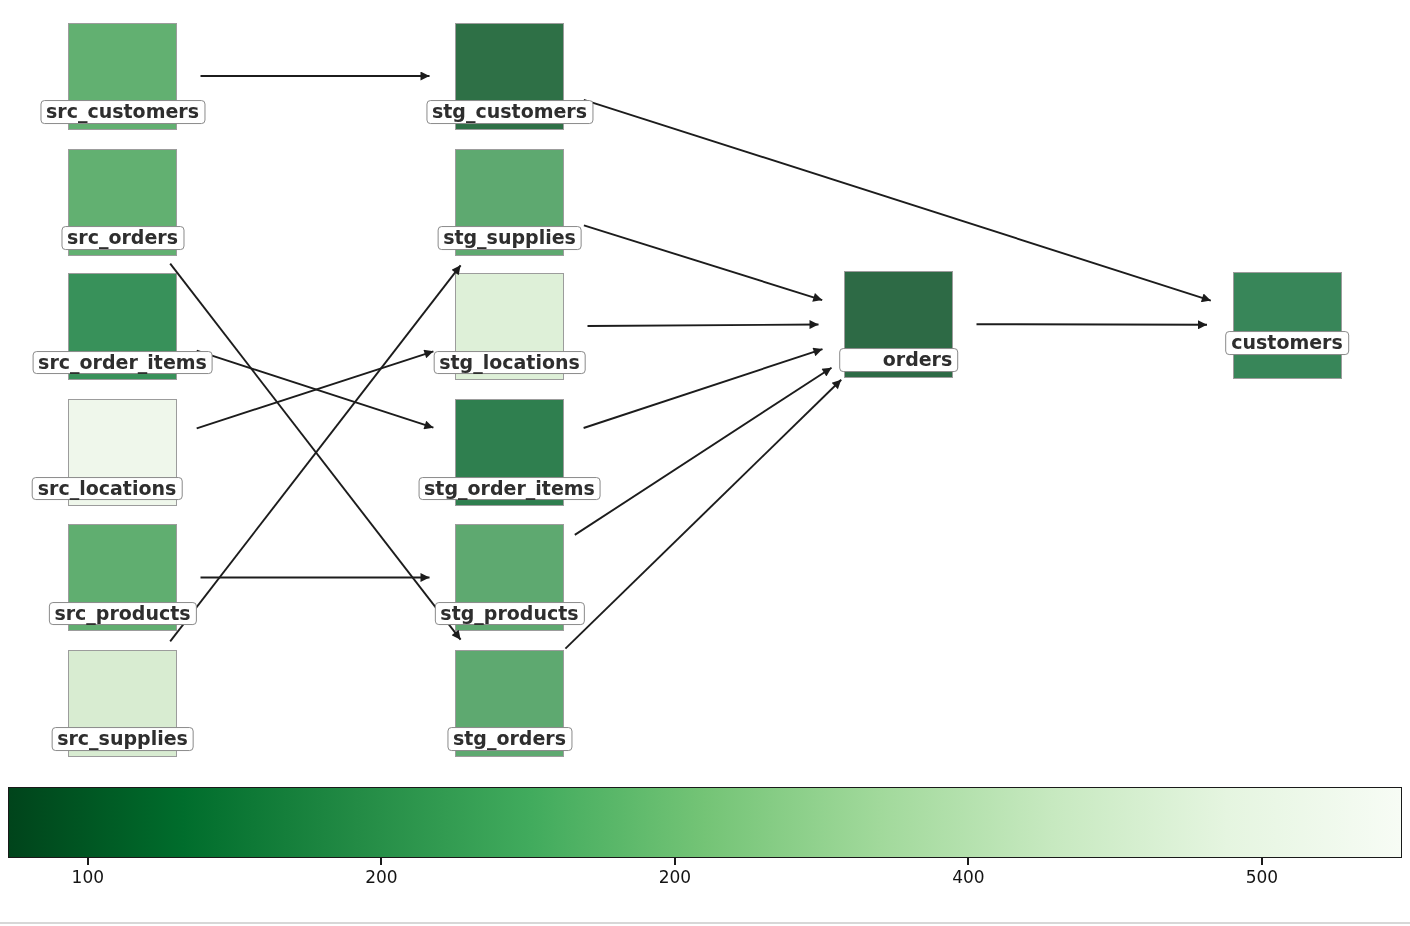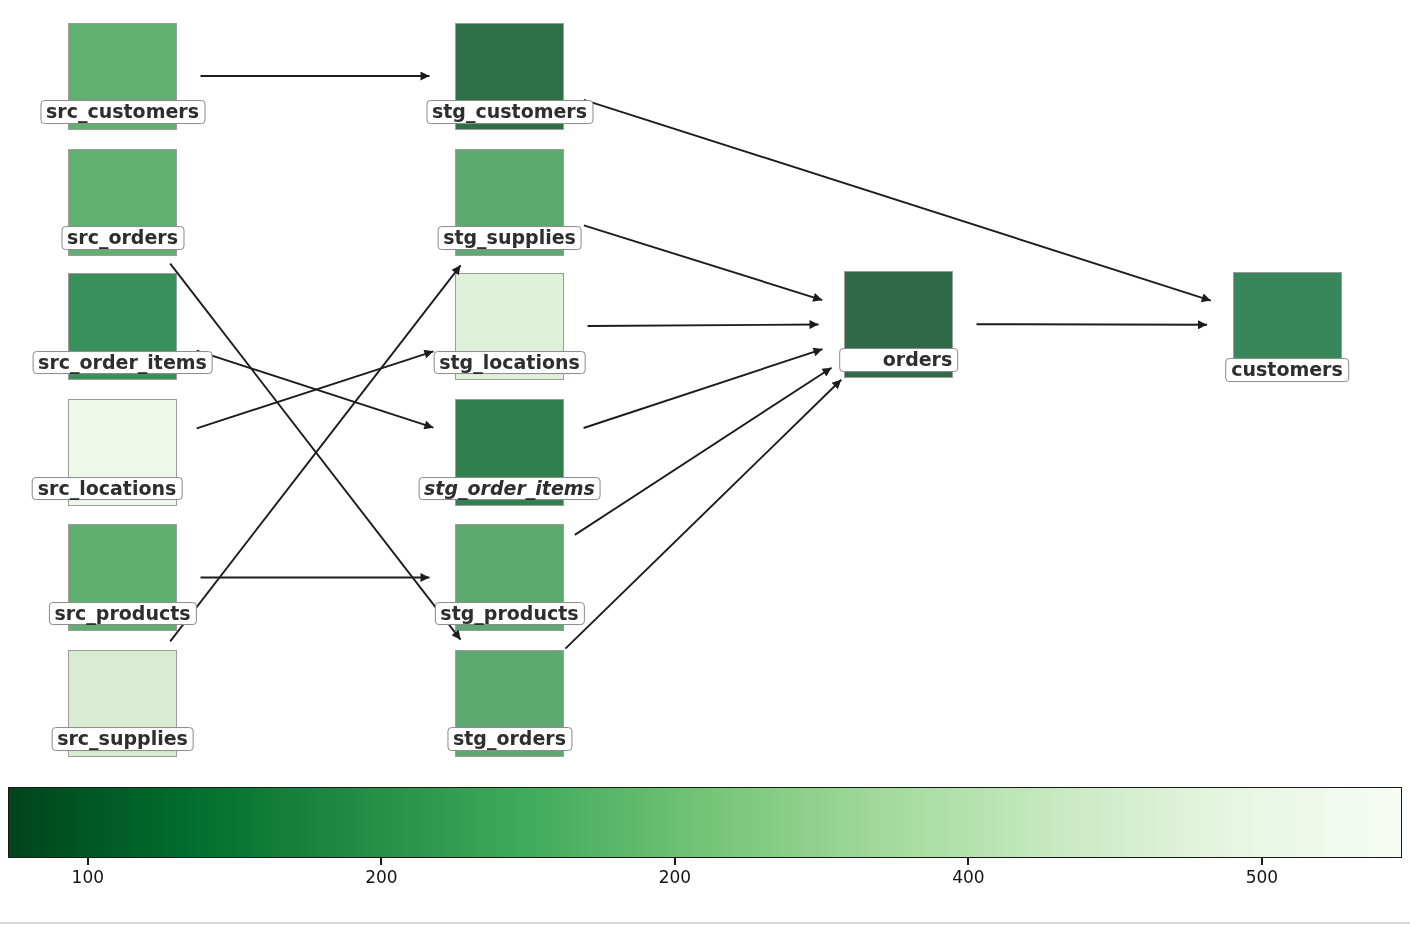--- a/index.html
+++ b/index.html
@@ -109,25 +109,25 @@
   <div class="layer" id="label-layer">
       <div class="node-label" style="left: 122.5px; top: 76px;">src_customers</div>
       <div class="node-label" style="left: 122.5px; top: 202px;">src_orders</div>
       <div class="node-label" style="left: 122.5px; top: 326.5px;">src_order_items</div>
       <div class="node-label" style="left: 107px; top: 452.5px;">src_locations</div>
       <div class="node-label" style="left: 122.5px; top: 577.5px;">src_products</div>
       <div class="node-label" style="left: 122.5px; top: 703px;">src_supplies</div>
       <div class="node-label" style="left: 509.5px; top: 76px;">stg_customers</div>
       <div class="node-label" style="left: 509.5px; top: 202px;">stg_supplies</div>
       <div class="node-label" style="left: 509.5px; top: 326.5px;">stg_locations</div>
-      <div class="node-label" style="left: 509.5px; top: 452.5px; font-style: italic;">stg_order_items</div>
+      <div class="node-label" style="left: 509.5px; top: 452.5px;">stg_order_items</div>
       <div class="node-label" style="left: 509.5px; top: 577.5px;">stg_products</div>
       <div class="node-label" style="left: 509.5px; top: 703px;">stg_orders</div>
       <div class="node-label" style="left: 898.5px; top: 324px; padding-left: 43px;">orders</div>
-      <div class="node-label" style="left: 1287px; top: 334px;">customers</div>
+      <div class="node-label" style="left: 1287px; top: 307px;">customers</div>
     </div>
 
   <div class="cb-wrap">
     <div class="cb-gradient" style="background-image: linear-gradient(to right, rgb(0, 68, 27), rgb(0, 109, 44), rgb(35, 139, 69), rgb(65, 171, 93), rgb(116, 196, 118), rgb(161, 217, 155), rgb(199, 233, 192), rgb(229, 245, 224), rgb(247, 252, 245));"></div>
     <div id="cb-ticks">
         <div class="cb-tick" style="left: 5.72752%;"></div>
         <div class="cb-ticklabel" style="left: 5.72752%;">100</div>
         <div class="cb-tick" style="left: 26.7846%;"></div>
         <div class="cb-ticklabel" style="left: 26.7846%;">200</div>
         <div class="cb-tick" style="left: 47.8417%;"></div>

